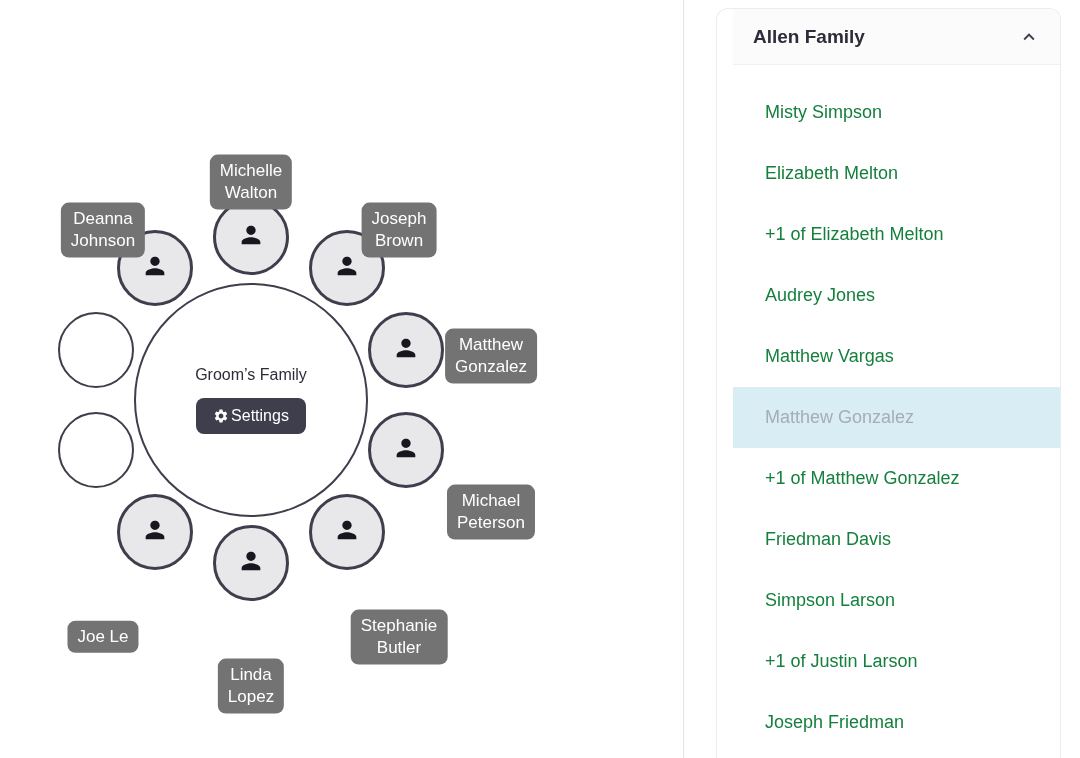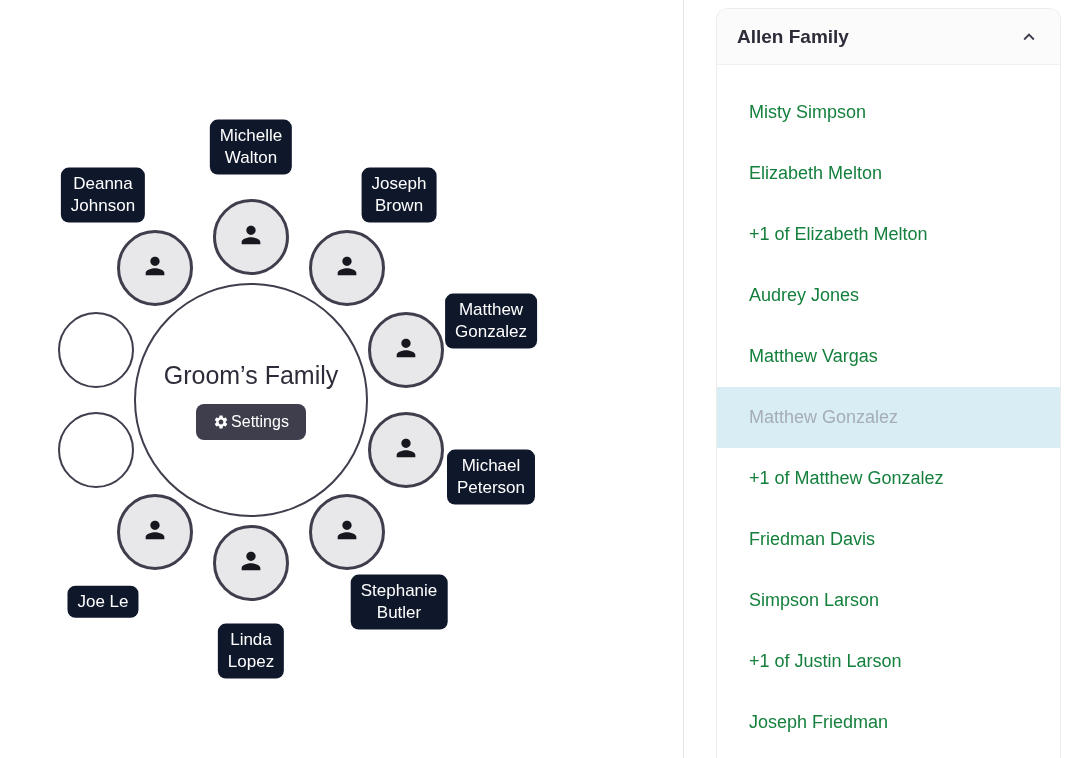--- a/index.html
+++ b/index.html
@@ -19,21 +19,21 @@
     width: 234px; height: 234px;
     border-radius: 50%;
     border: 2px solid #3e3e4c;
     background: #fff;
     display: flex; flex-direction: column;
     align-items: center; justify-content: center;
     gap: 14px;
     z-index: 2;
   }
   .table-name {
-    font-size: 25px;
+    font-size: 16px;
     color: #2d2d3a;
   }
   .settings-btn {
     display: flex; align-items: center; gap: 2px;
     background: #3e3e4c;
     color: #fff;
     border: none;
     border-radius: 8px;
     padding: 9px 17px;
     font-size: 16px;
@@ -50,29 +50,30 @@
     display: flex; align-items: center; justify-content: center;
     z-index: 1;
   }
   .seat.occupied { background: #e8e8ea; }
   .seat.empty { background: #ffffff; border-width: 2px; }
   .seat svg { width: 28px; height: 28px; fill: #17171f; }
 
   .guest-label {
     position: absolute;
     transform: translate(-50%, -50%);
-    background: #0f172a;
+    background: #737373;
     color: #ffffff;
     font-size: 17px;
     line-height: 1.32;
     padding: 5px 10px;
     border-radius: 8px;
     text-align: center;
     width: min-content;
     z-index: 3;
+    margin-top: 35px;
   }
   .guest-label.one-line { white-space: nowrap; width: auto; }
 
   
   .divider {
     position: absolute;
     left: 683px; top: 0;
     width: 1px; height: 758px;
     background: #e3e3e3;
   }
@@ -80,20 +81,21 @@
   
   .sidebar-card {
     position: absolute;
     left: 716px; top: 8px;
     width: 345px; height: 750px;
     background: #fff;
     border: 1px solid #ececec;
     border-bottom: none;
     border-radius: 12px 12px 0 0;
     overflow: hidden;
+    padding-left: 16px;
   }
   .group-header {
     height: 56px;
     display: flex; align-items: center; justify-content: space-between;
     padding: 0 20px;
     background: #fbfbfb;
     border-bottom: 1px solid #f0f0f0;
     cursor: pointer;
   }
   .group-title {

